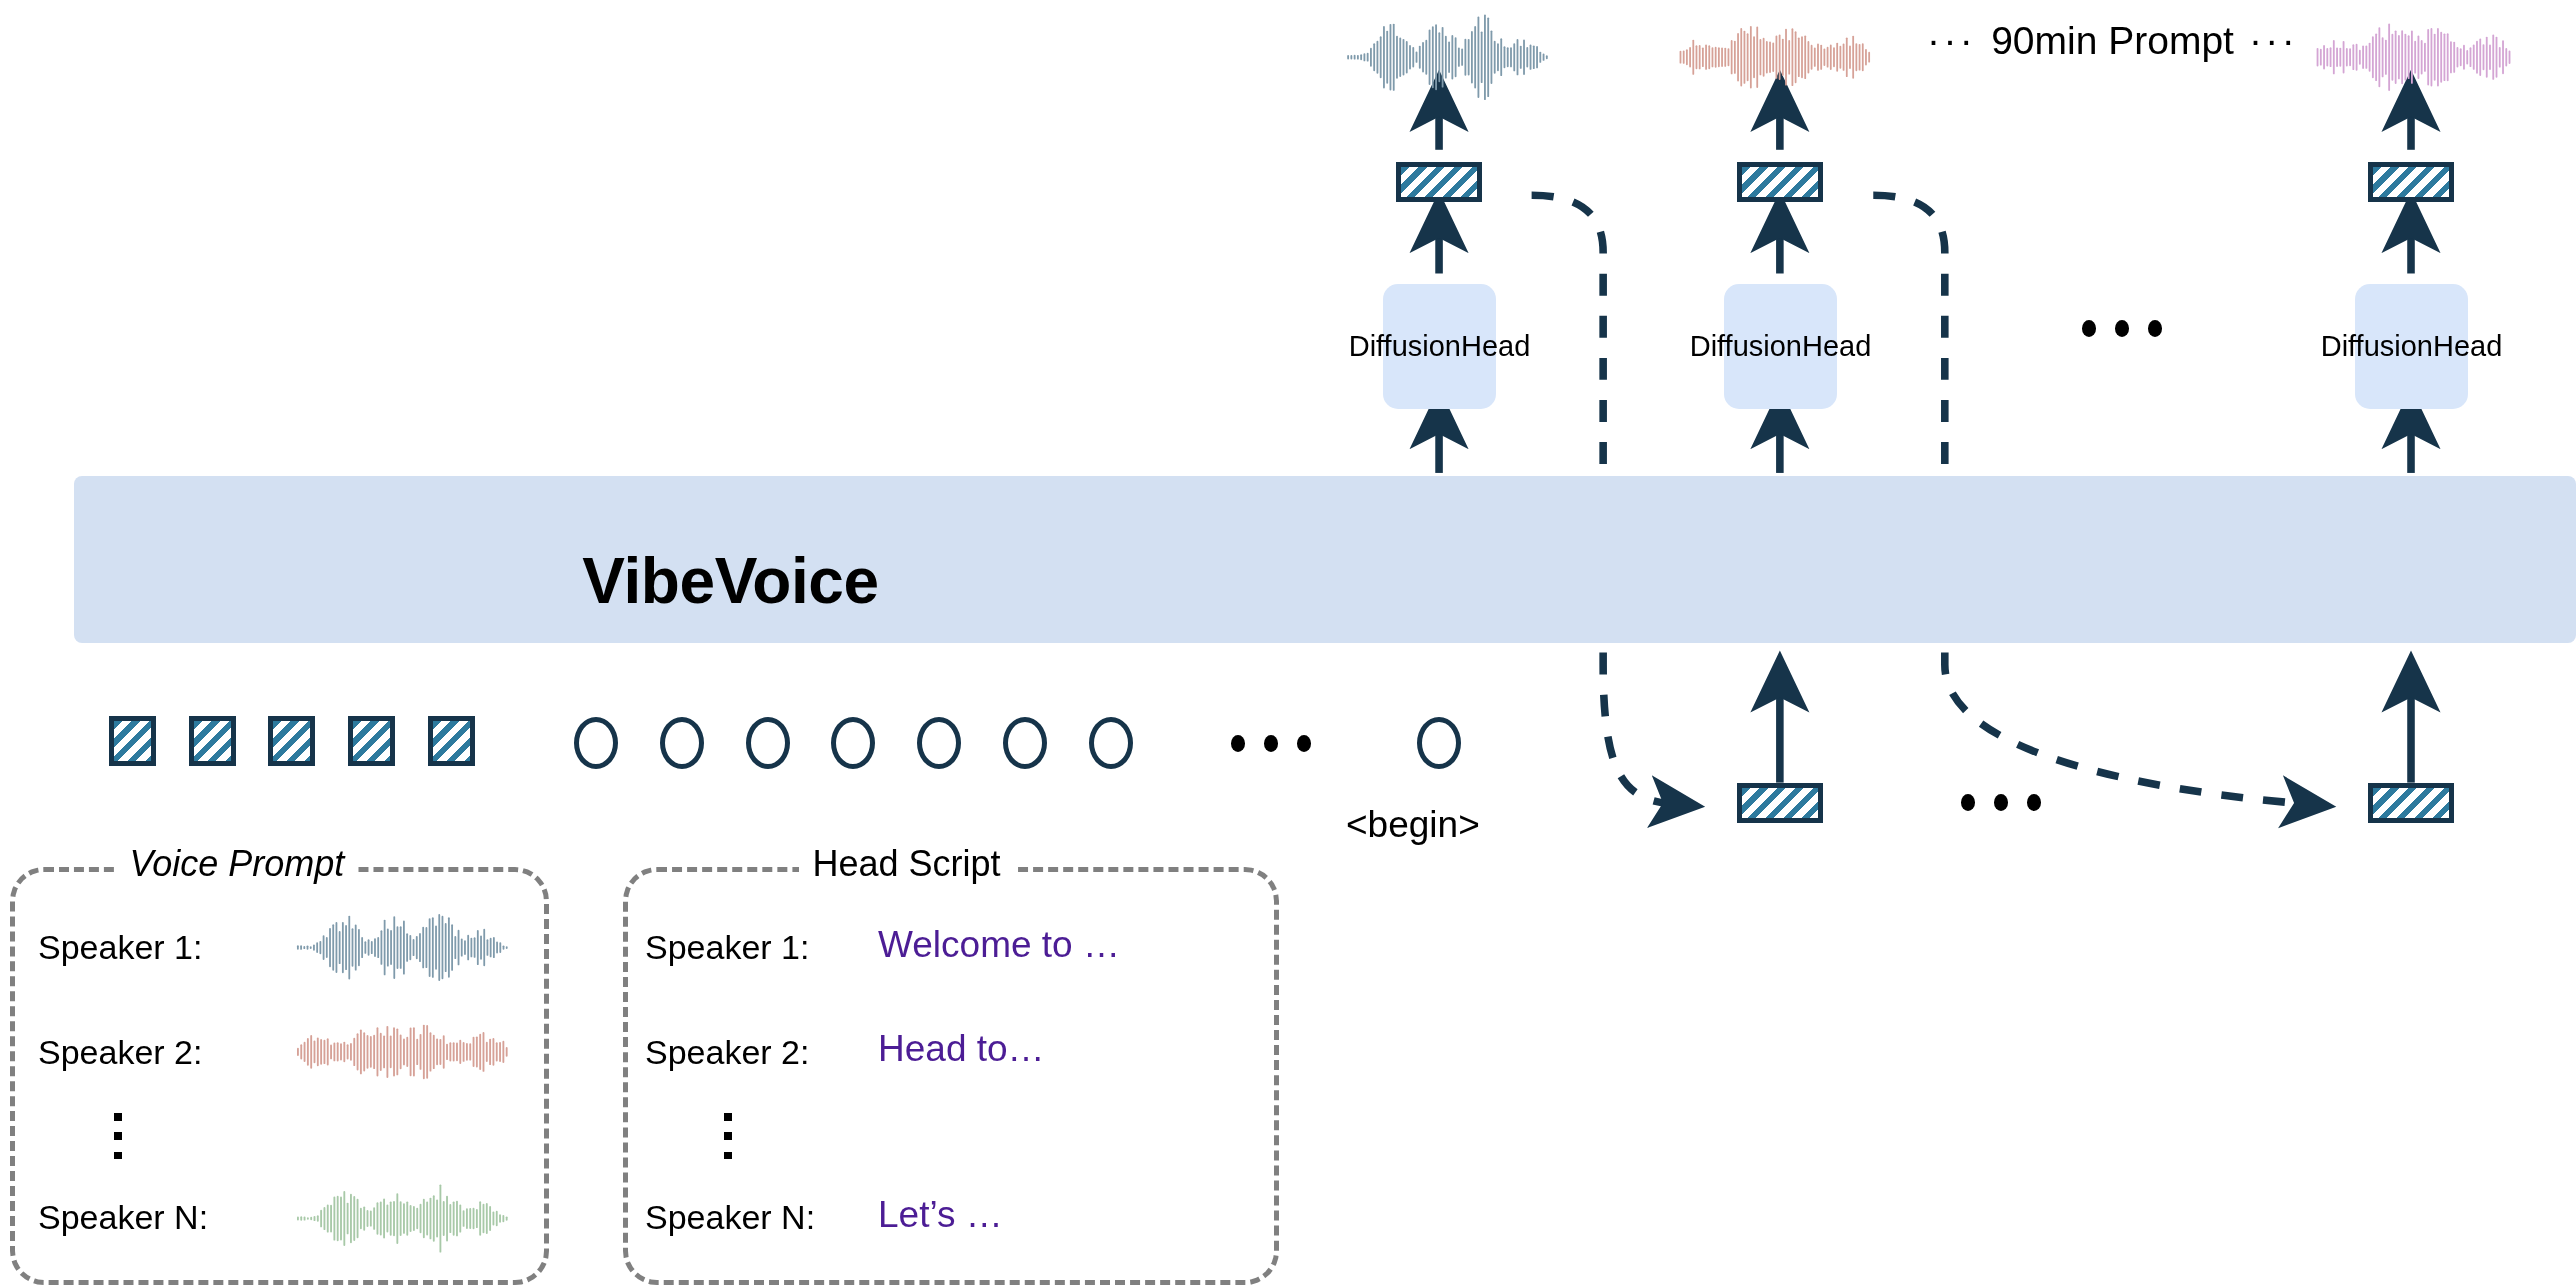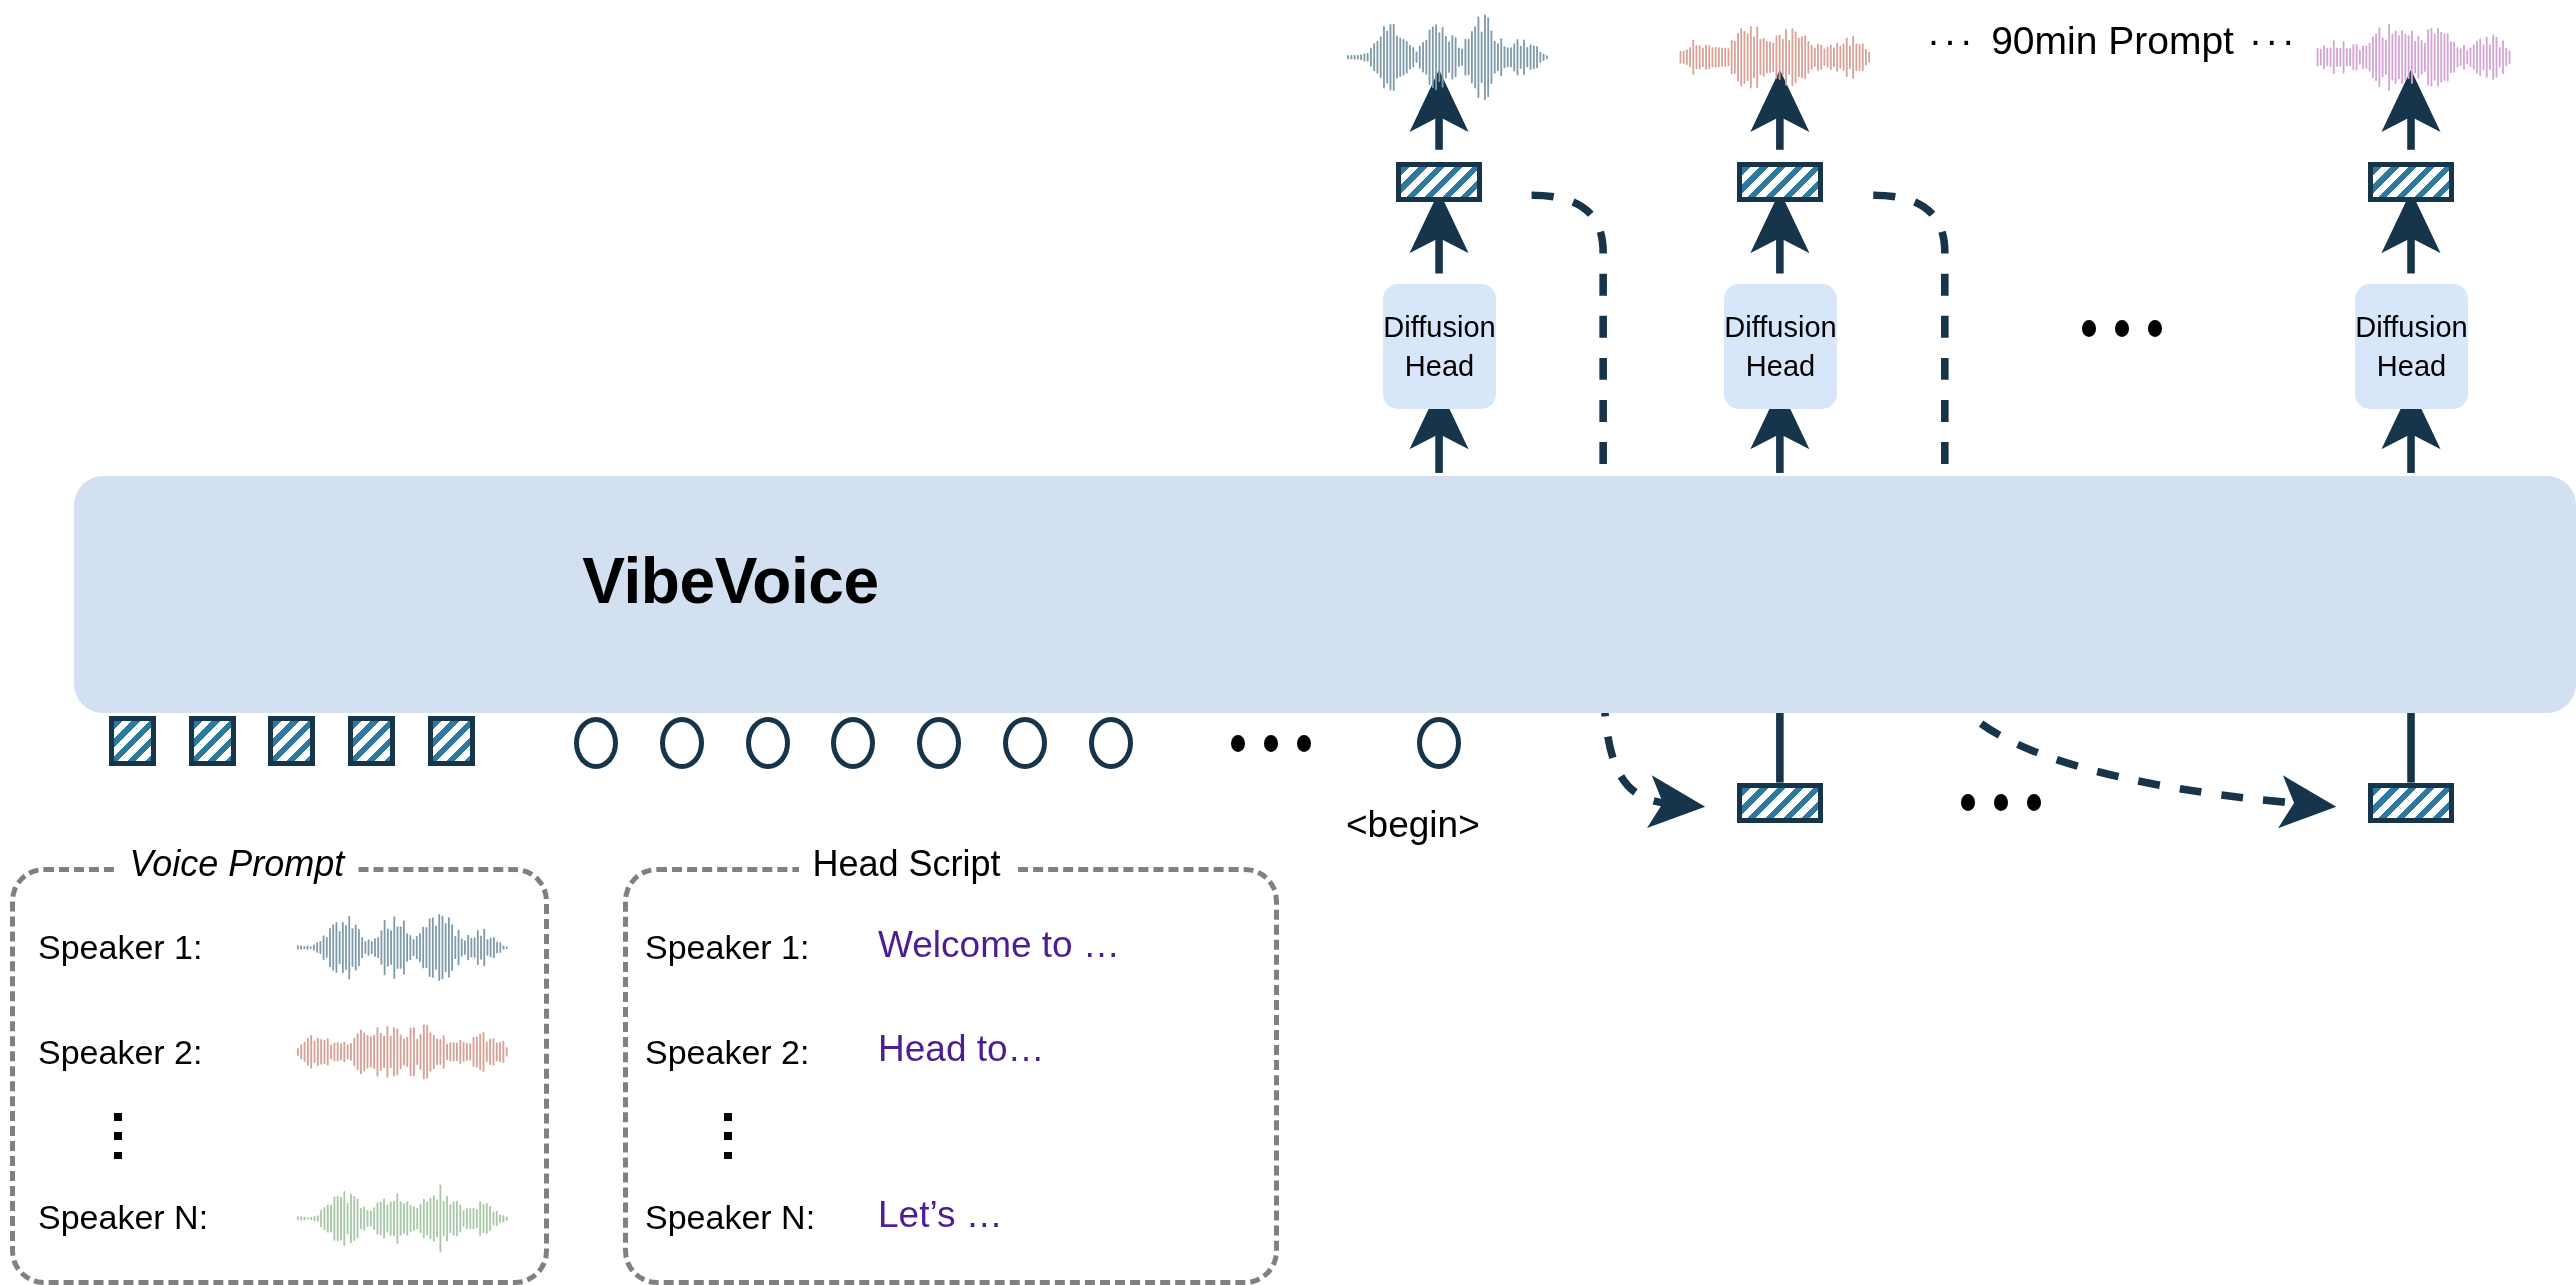--- a/index.html
+++ b/index.html
@@ -17,23 +17,23 @@
     background: #ffffff;
     overflow: hidden;
   }
   .abs { position: absolute; }
 
   
   #vibevoice-block {
     left: 74px;
     top: 476px;
     width: 2502px;
-    height: 237px;
+    height: 167px;
     background: #d3e0f2;
-    border-radius: 29px;
+    border-radius: 8px;
   }
   #vibevoice-title {
     position: absolute;
     left: 0;
     top: 0;
     width: 1313px;
     height: 209px;
     display: flex;
     align-items: center;
     justify-content: center;
@@ -43,21 +43,21 @@
     letter-spacing: -0.4px;
   }
 
   
   .diffusion-head {
     width: 113px;
     height: 125px;
     background: #d8e6fa;
     border-radius: 15px;
     display: flex;
-    flex-direction: column;
+    flex-direction: row;
     align-items: center;
     justify-content: center;
     font-size: 29px;
     color: #000;
     line-height: 1.32;
   }
 
   
   .hatch {
     border: 5px solid #16344a;

